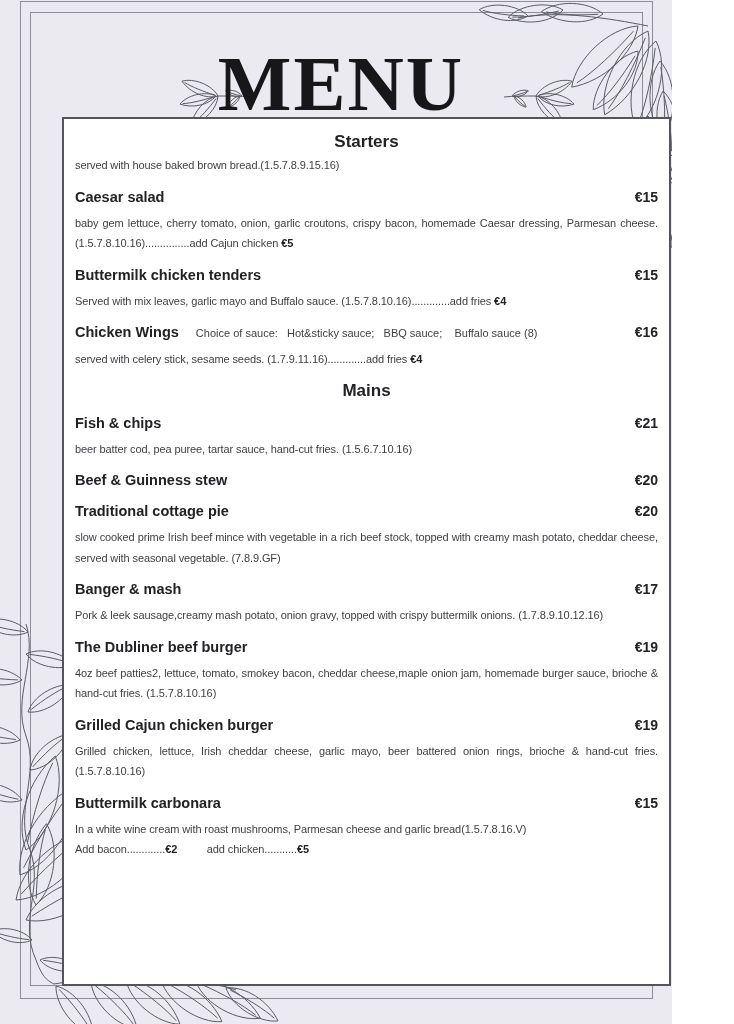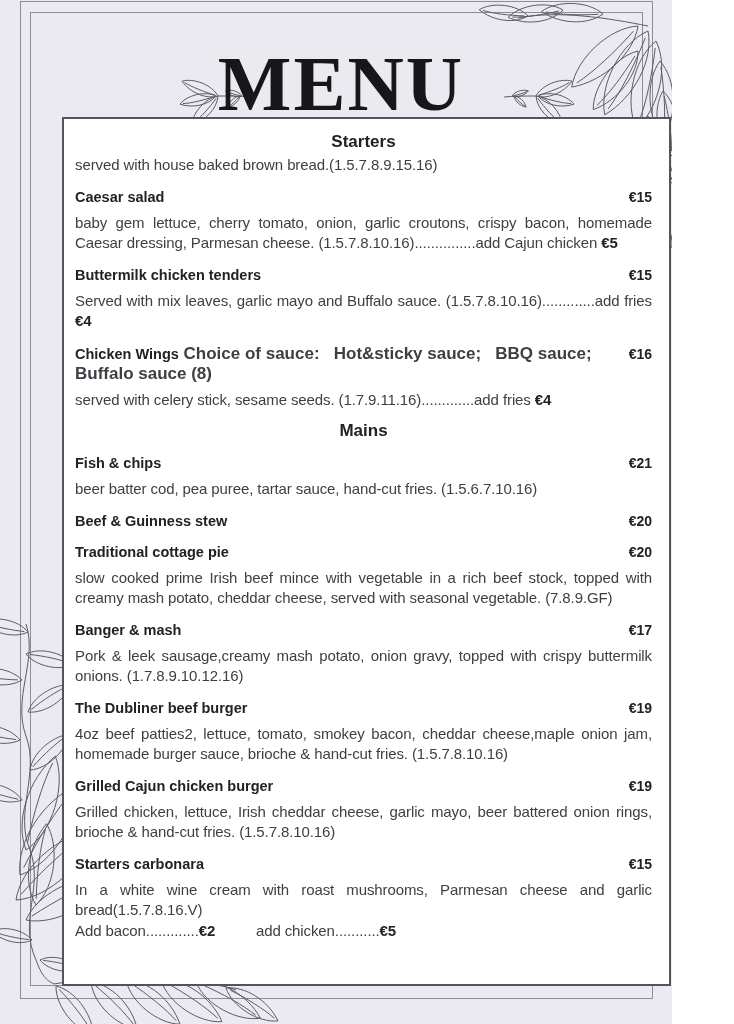--- a/index.html
+++ b/index.html
@@ -16,35 +16,35 @@
     position:absolute;top:45px;left:0;right:0;text-align:center;
     font-family:"Liberation Serif",serif;font-weight:700;font-size:78px;
     line-height:1;letter-spacing:2px;color:var(--title-color,#17171a);
     z-index:1;transform:translateX(5px);
   }
 
   .menu-panel{
     position:absolute;left:62px;top:117px;width:609px;min-height:869px;
     box-sizing:border-box;background:var(--panel-bg,#ffffff);
     border:2px solid var(--panel-border,#54545c);
-    padding:2px 17px 10px 11px;z-index:2;
+    padding:2px 11px 10px 11px;z-index:2;
   }
   .section-title{
     text-align:center;font-size:17px;font-weight:700;line-height:22px;
     color:var(--heading,#222226);margin:10px 0 2px;
   }
   .item-head{
     display:flex;justify-content:space-between;align-items:baseline;
     margin:12px 0 6px;line-height:19px;
   }
   .item-name{font-size:14.5px;font-weight:700;color:var(--heading,#222226);white-space:pre-wrap;}
-  .item-name-suffix{font-weight:700;font-size:17px;color:var(--text,#3e3e44);white-space:pre-wrap;}
+  .item-name-suffix{font-weight:400;font-size:11px;color:var(--text,#3e3e44);white-space:pre-wrap;margin-left:14px;}
   .item-price{font-size:14px;font-weight:700;color:var(--heading,#222226);white-space:nowrap;margin-left:12px;}
   .item-desc{
-    margin:0;font-size:15px;line-height:20.5px;letter-spacing:-0.1px;
+    margin:0;font-size:11px;line-height:20.5px;letter-spacing:-0.1px;
     color:var(--text,#3e3e44);text-align:justify;
   }
   .item-desc.pre{white-space:pre-wrap;text-align:left;}
   .item-desc .b{font-weight:700;color:var(--heading,#222226);}
 
   .decor{position:absolute;z-index:1;overflow:visible;color:var(--leaf,#5b5b64);}
   .decor-top-right{top:-4px;right:-6px;}
   .decor-bottom-left{left:-4px;top:620px;}
   .sprig-left{left:188px;top:72px;}
   .sprig-right{left:502px;top:72px;transform:scaleX(-1);}
@@ -179,21 +179,21 @@
           <span class="item-name">The Dubliner beef burger</span>
           <span class="item-price">€19</span>
         </div>
         <p class="item-desc"><span>4oz beef patties2, lettuce, tomato, smokey bacon, cheddar cheese,maple onion jam, homemade burger sauce, brioche &amp; hand-cut fries. (1.5.7.8.10.16)</span></p>
         <div class="item-head">
           <span class="item-name">Grilled Cajun chicken burger</span>
           <span class="item-price">€19</span>
         </div>
         <p class="item-desc"><span>Grilled chicken, lettuce, Irish cheddar cheese, garlic mayo, beer battered onion rings, brioche &amp; hand-cut fries. (1.5.7.8.10.16)</span></p>
         <div class="item-head">
-          <span class="item-name">Starters carbonara</span>
+          <span class="item-name">Buttermilk carbonara</span>
           <span class="item-price">€15</span>
         </div>
         <p class="item-desc"><span>In a white wine cream with roast mushrooms, Parmesan cheese and garlic bread(1.5.7.8.16.V)</span></p>
         <p class="item-desc pre"><span>Add bacon.............</span><span class="b">€2</span><span>          add chicken...........</span><span class="b">€5</span></p>
       </div>
   </div>
 
 </div>
 
 </body></html>

